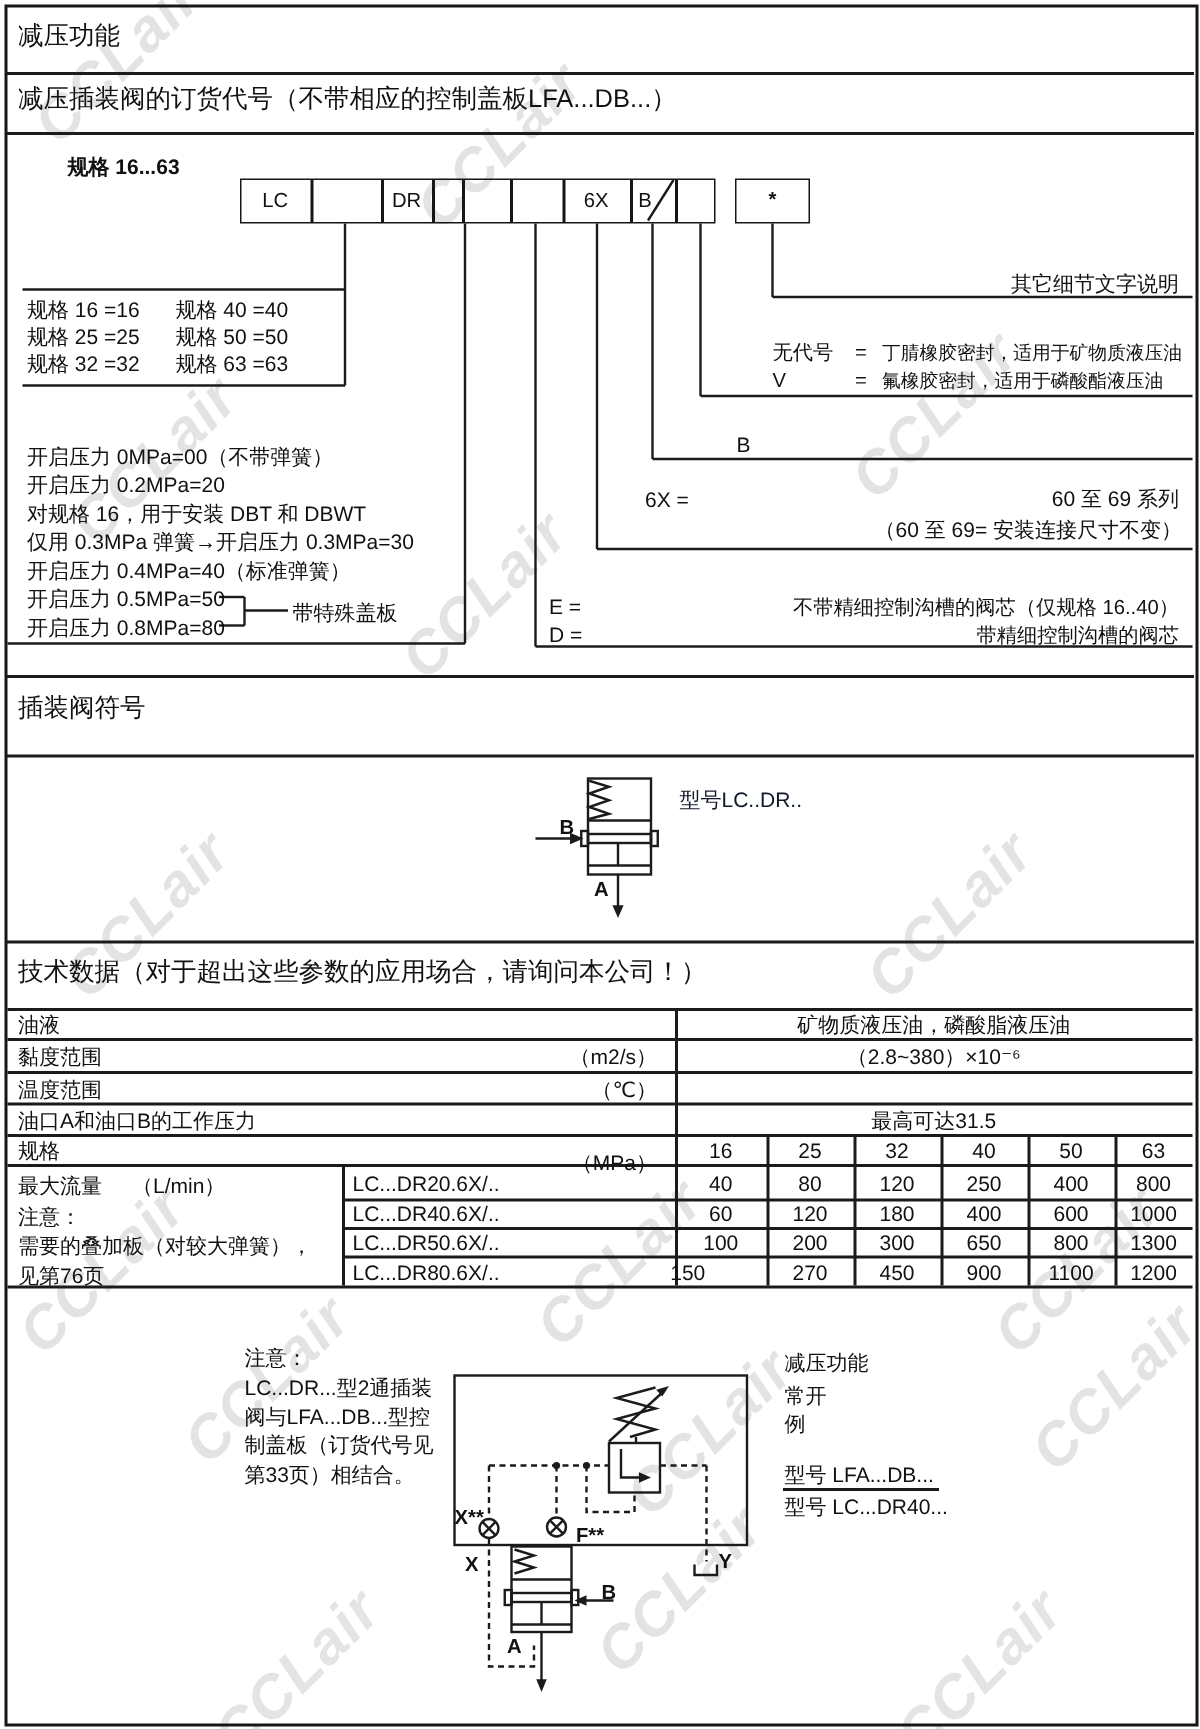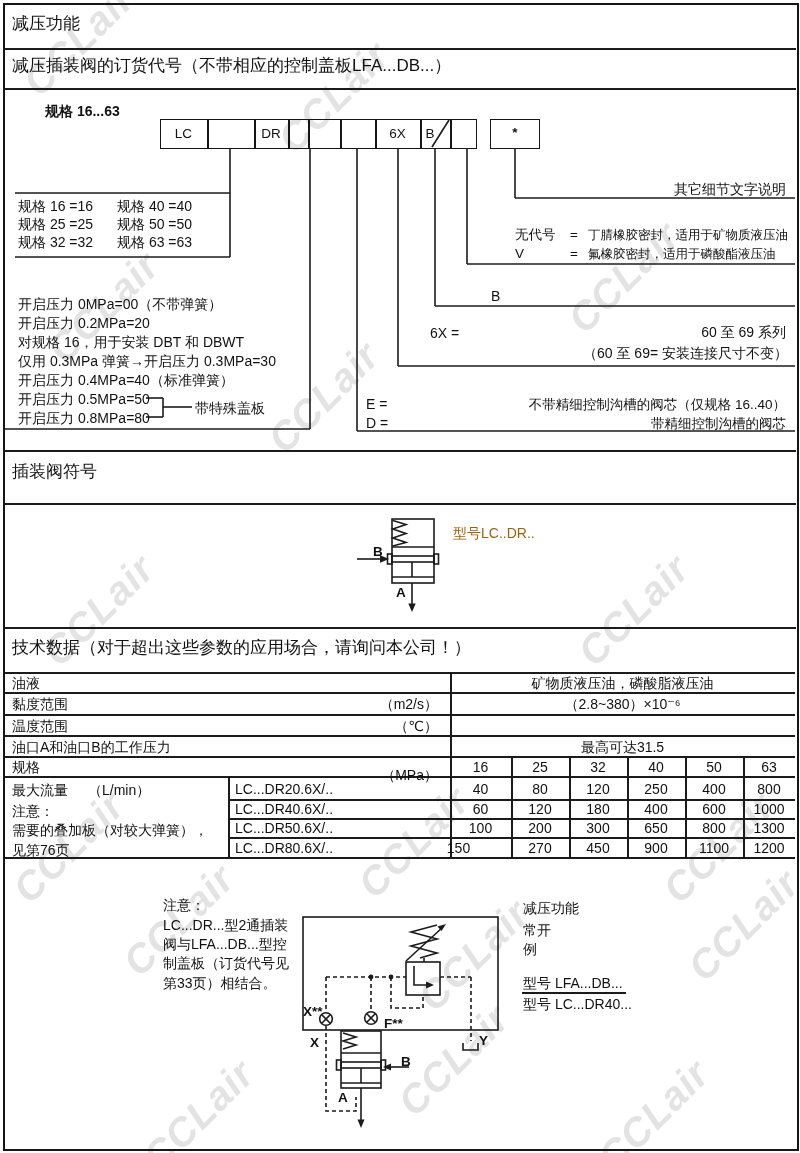--- a/index.html
+++ b/index.html
@@ -5,21 +5,21 @@
   html,body{margin:0;padding:0;background:#9a9a9a;}
   .page{position:relative;width:800px;height:1153px;background:#ffffff;overflow:hidden;
         font-family:"Liberation Sans","DejaVu Sans",sans-serif;color:#111;}
   .t{position:absolute;white-space:nowrap;font-size:13.5px;line-height:1.15;color:#111;}
   .t14{font-size:14px;}
   .t17{font-size:17px;}
   .t12{font-size:12.5px;}
   .b{font-weight:bold;}
   .ra{text-align:right;}
   .ctr{text-align:center;}
-  .gray{color:#a16207;}
+  .gray{color:#0f172a;}
   .hl,.vl{position:absolute;background:#1b1b1b;}
   .hl{height:1.6px;}
   .vl{width:1.6px;}
   .frame{position:absolute;left:3px;top:3px;width:792px;height:1144px;border:2px solid #161616;pointer-events:none;}
   .codebox{position:absolute;border:1.6px solid #161616;box-sizing:border-box;background:transparent;}
   .sep{position:absolute;top:0;bottom:0;width:1.6px;background:#161616;}
   .wm{position:absolute;font-size:40px;font-weight:bold;font-style:italic;letter-spacing:1px;
       color:#c9c9c9;opacity:.5;transform:rotate(-45deg);white-space:nowrap;pointer-events:none;}
   svg.overlay{position:absolute;left:0;top:0;pointer-events:none;}
 </style>

